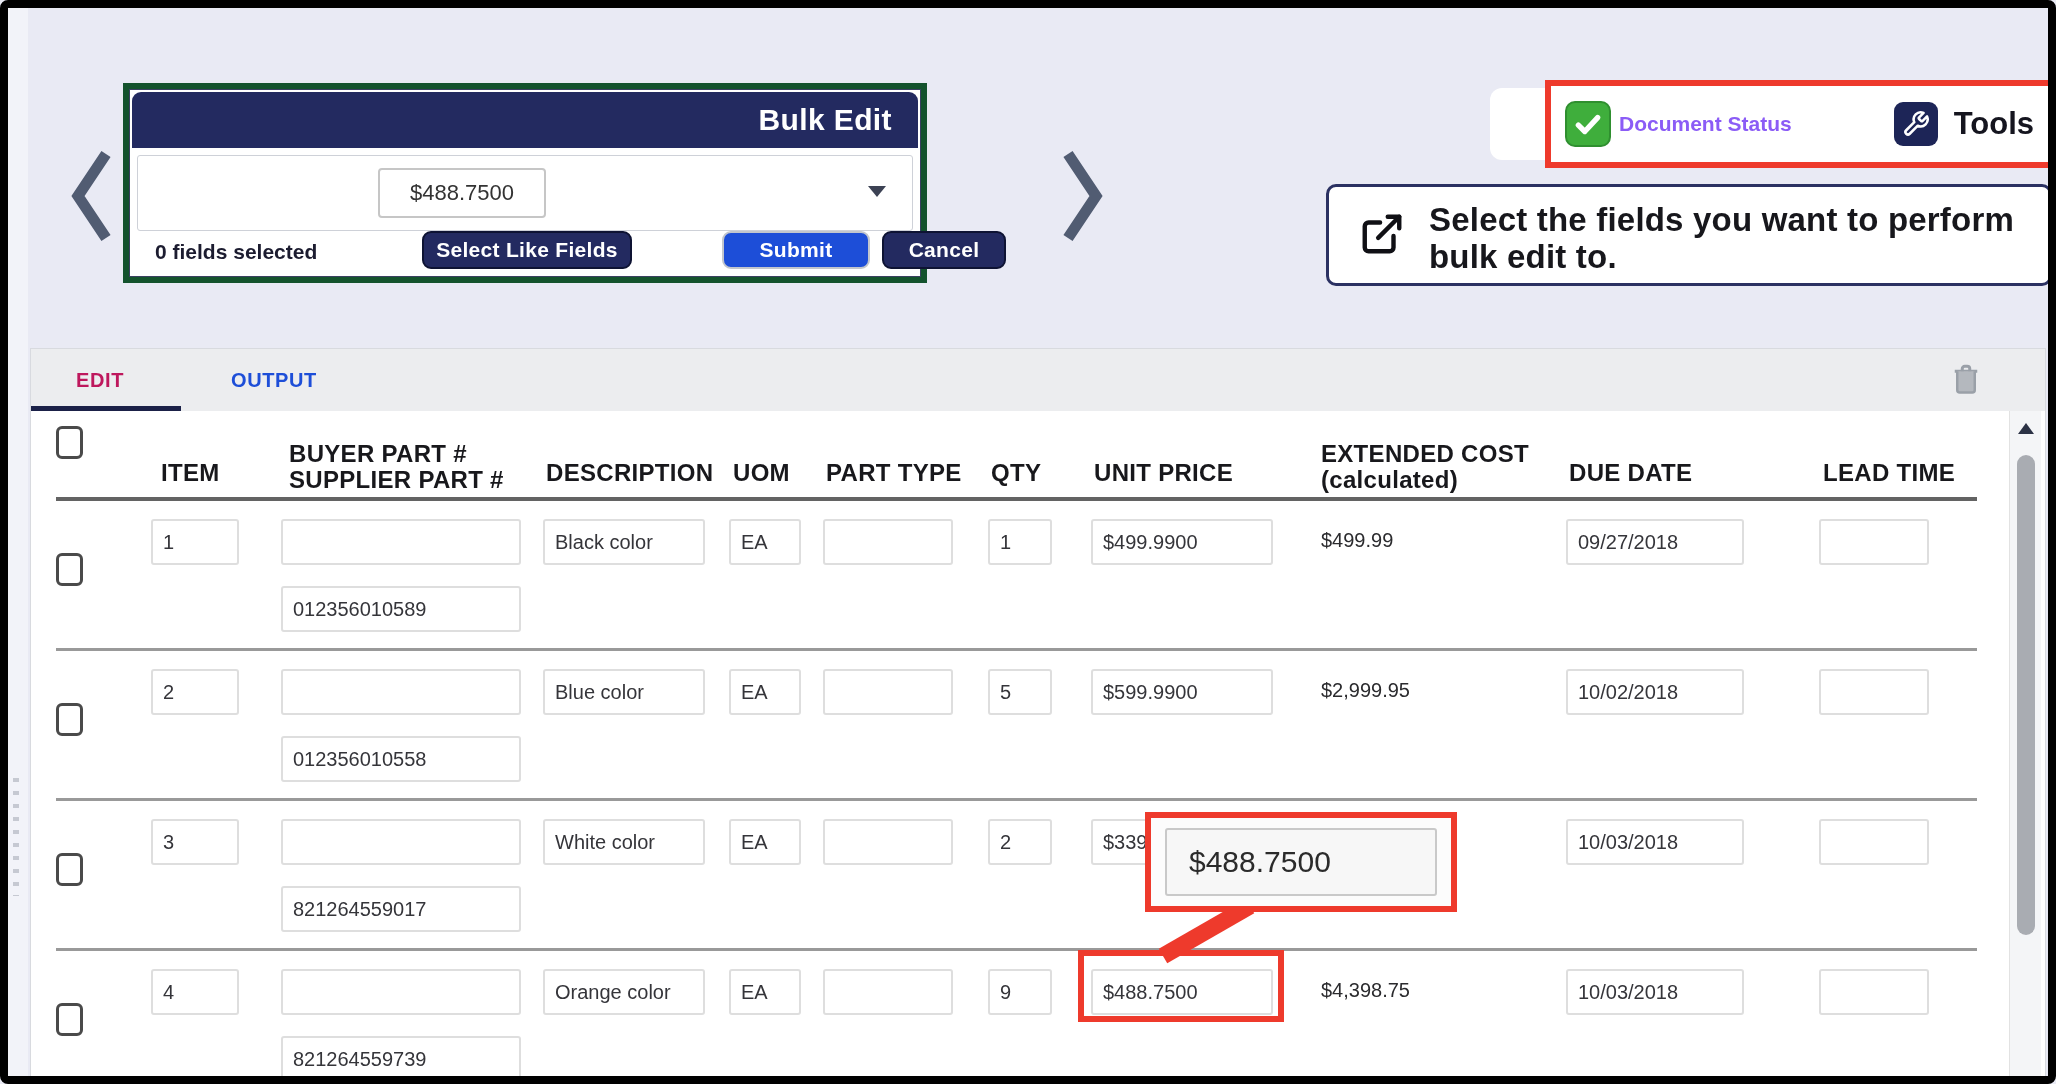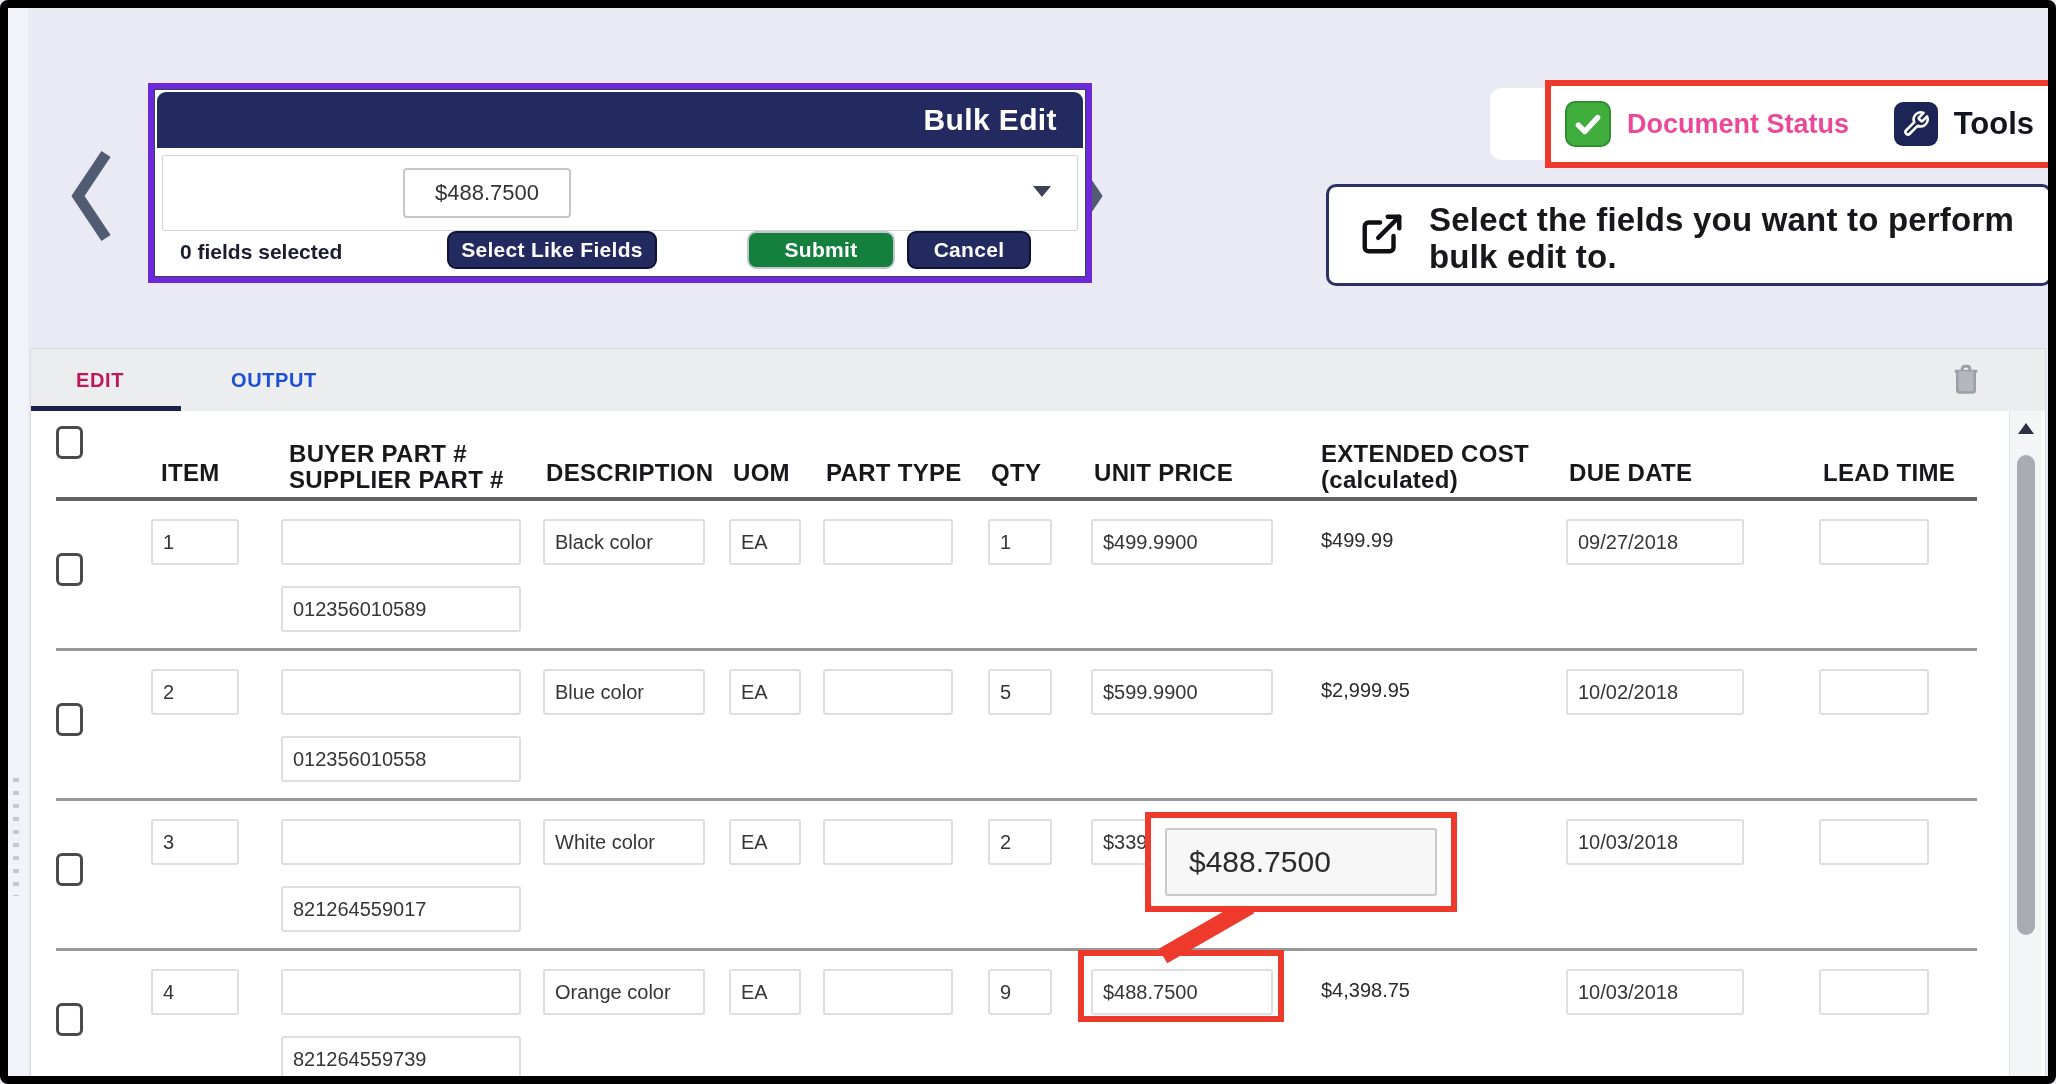--- a/index.html
+++ b/index.html
@@ -12,51 +12,51 @@
   .left-strip { position:absolute; left:8px; top:8px; bottom:8px; width:20px; background:#f2f3f9; z-index:1; }
   .left-ticks { position:absolute; left:13px; top:778px; width:6px; height:118px; z-index:2;
     background:repeating-linear-gradient(#c6c9d2 0 4px, transparent 4px 13px); }
 
   
   .chevron { position:absolute; z-index:20; cursor:pointer; }
   .chevron-left { left:70px; top:146px; }
   .chevron-right { left:1058px; top:146px; }
 
   
-  .ann-bulk { position:absolute; left:148px; top:83px; width:944px; height:200px;
-    border:6px solid #6d28d9; z-index:40; background:#fff; box-shadow:0 0 0 1px #3a4060 inset; }
+  .ann-bulk { position:absolute; left:123px; top:83px; width:804px; height:200px;
+    border:6px solid #14532d; z-index:40; background:#fff; box-shadow:0 0 0 1px #3a4060 inset; }
   .be-header { position:absolute; left:3px; right:3px; top:3px; height:56px; background:#232a60;
     border-radius:9px 9px 0 0; color:#fff; font-weight:800; font-size:30px; line-height:56px;
     text-align:right; padding-right:26px; letter-spacing:.4px; }
   .be-select { position:absolute; left:8px; right:8px; top:66px; height:76px;
     border:1px solid #ced1d8; border-radius:3px; background:#fff; }
   .be-input { position:absolute; left:240px; top:12px; width:168px; height:50px;
     border:2px solid #c6c6c6; border-radius:4px; font-size:22px; color:#333; text-align:center;
     font-family:inherit; background:#fff; }
   .be-caret { position:absolute; right:26px; top:30px; width:0; height:0;
     border-left:9px solid transparent; border-right:9px solid transparent; border-top:11px solid #3c4254; cursor:pointer; }
   .be-footer { position:absolute; left:8px; right:8px; bottom:4px; height:44px; }
   .be-count { position:absolute; left:18px; top:11px; font-size:21px; font-weight:600; color:#1c1c30; }
   .btn { position:absolute; top:2px; height:38px; border-radius:9px; border:2px solid #0e1333;
     background:#232a60; color:#fff; font-weight:800; font-size:21px; font-family:inherit;
     letter-spacing:.3px; cursor:pointer; }
   .btn-slf { left:285px; width:210px; }
-  .btn-submit { left:585px; width:148px; background:#15803d; border-color:#c2c6cd; cursor:default; }
+  .btn-submit { left:585px; width:148px; background:#1d4ed8; border-color:#c2c6cd; cursor:default; }
   .btn-cancel { left:745px; width:124px; }
 
   
   .status-pill { position:absolute; left:1490px; top:88px; width:560px; height:72px;
     border-radius:12px; background:#fff; z-index:10; }
   .ann-status { position:absolute; left:1545px; top:80px; width:511px; height:88px;
     border:6px solid #ee3a2c; background:#fff; z-index:41; display:flex; align-items:center; padding:0 14px; }
   .icon-box { width:46px; height:46px; border-radius:10px; display:flex; align-items:center;
     justify-content:center; flex:0 0 auto; }
   .icon-green { background:#3fae3c; border:2px solid #2f8f2f; }
   .icon-navy { width:44px; height:44px; border-radius:9px; background:#1d2557; }
-  .status-label { margin-left:16px; font-weight:800; font-size:27px; color:#ec4899; white-space:nowrap; }
+  .status-label { margin-left:8px; font-weight:800; font-size:21px; color:#8b5cf6; white-space:nowrap; }
   .tools-wrap { margin-left:auto; display:flex; align-items:center; cursor:pointer; }
   .tools-label { margin-left:16px; margin-right:2px; font-weight:800; font-size:31px; color:#15151f; }
 
   
   .callout { position:absolute; left:1326px; top:184px; width:726px; height:102px; background:#fff;
     border:3px solid #2b3162; border-radius:10px; z-index:30; }
   .callout svg { position:absolute; left:30px; top:24px; }
   .callout p { position:absolute; left:100px; top:14px; width:600px; font-size:33px; font-weight:600;
     line-height:37px; color:#17171c; letter-spacing:.2px; }
 

